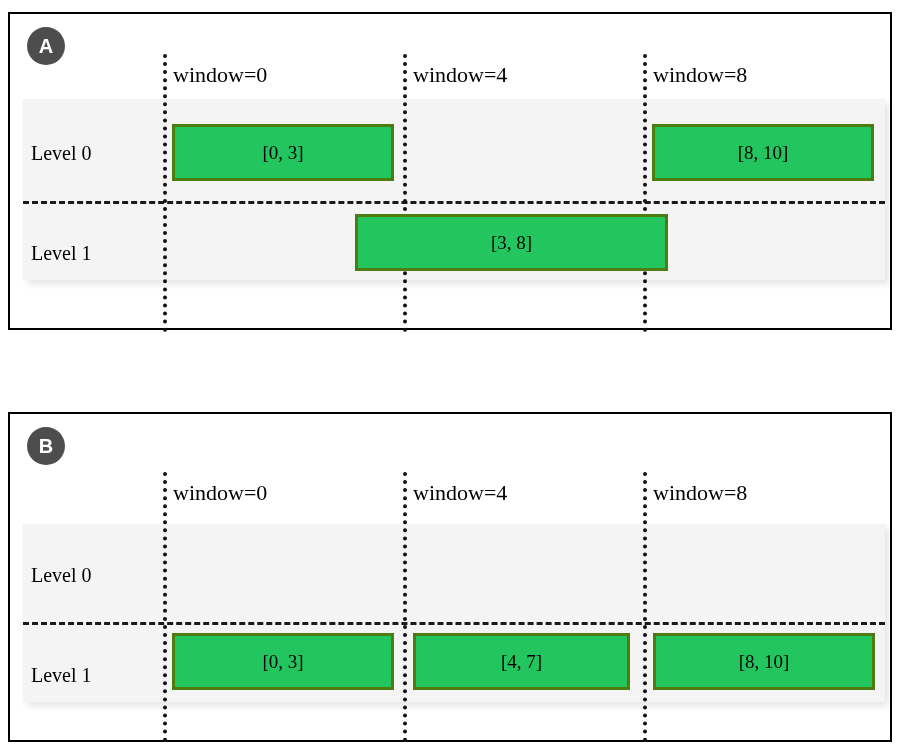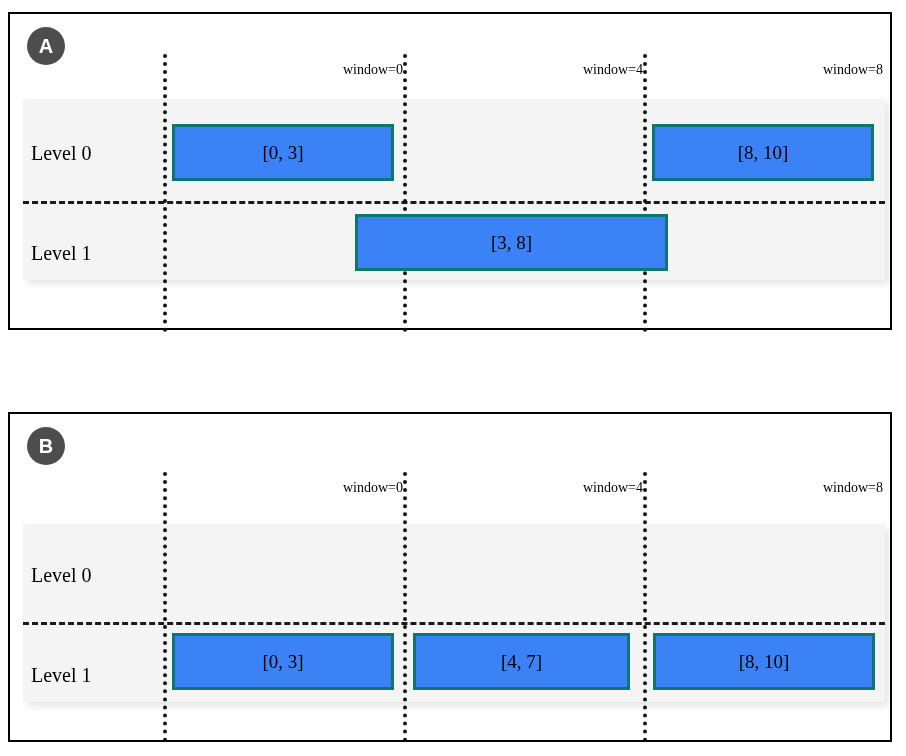--- a/index.html
+++ b/index.html
@@ -67,40 +67,40 @@
     position: absolute;
     width: 0;
     border-left: 4px dotted #111111;
   }
   #panel-a .window-line { top: 40px; height: 278px; }
   #panel-b .window-line { top: 58px; height: 270px; }
 
   
   .window-label {
     position: absolute;
-    font-size: 14px;
-    text-align: right;
+    font-size: 22px;
+    text-align: left;
     white-space: nowrap;
   }
   #panel-a .window-label { top: 48px; }
   #panel-b .window-label { top: 66px; }
 
   
   .level-label {
     position: absolute;
     font-size: 20px;
     white-space: nowrap;
     left: 21px;
   }
 
   
   .interval-box {
     position: absolute;
-    background: #3b82f6;
-    border: 3px solid #0f766e;
+    background: #22c55e;
+    border: 3px solid #4d7c0f;
     box-sizing: border-box;
     display: flex;
     align-items: center;
     justify-content: center;
     font-size: 19px;
   }
 
   
   #transition {
     position: absolute;

